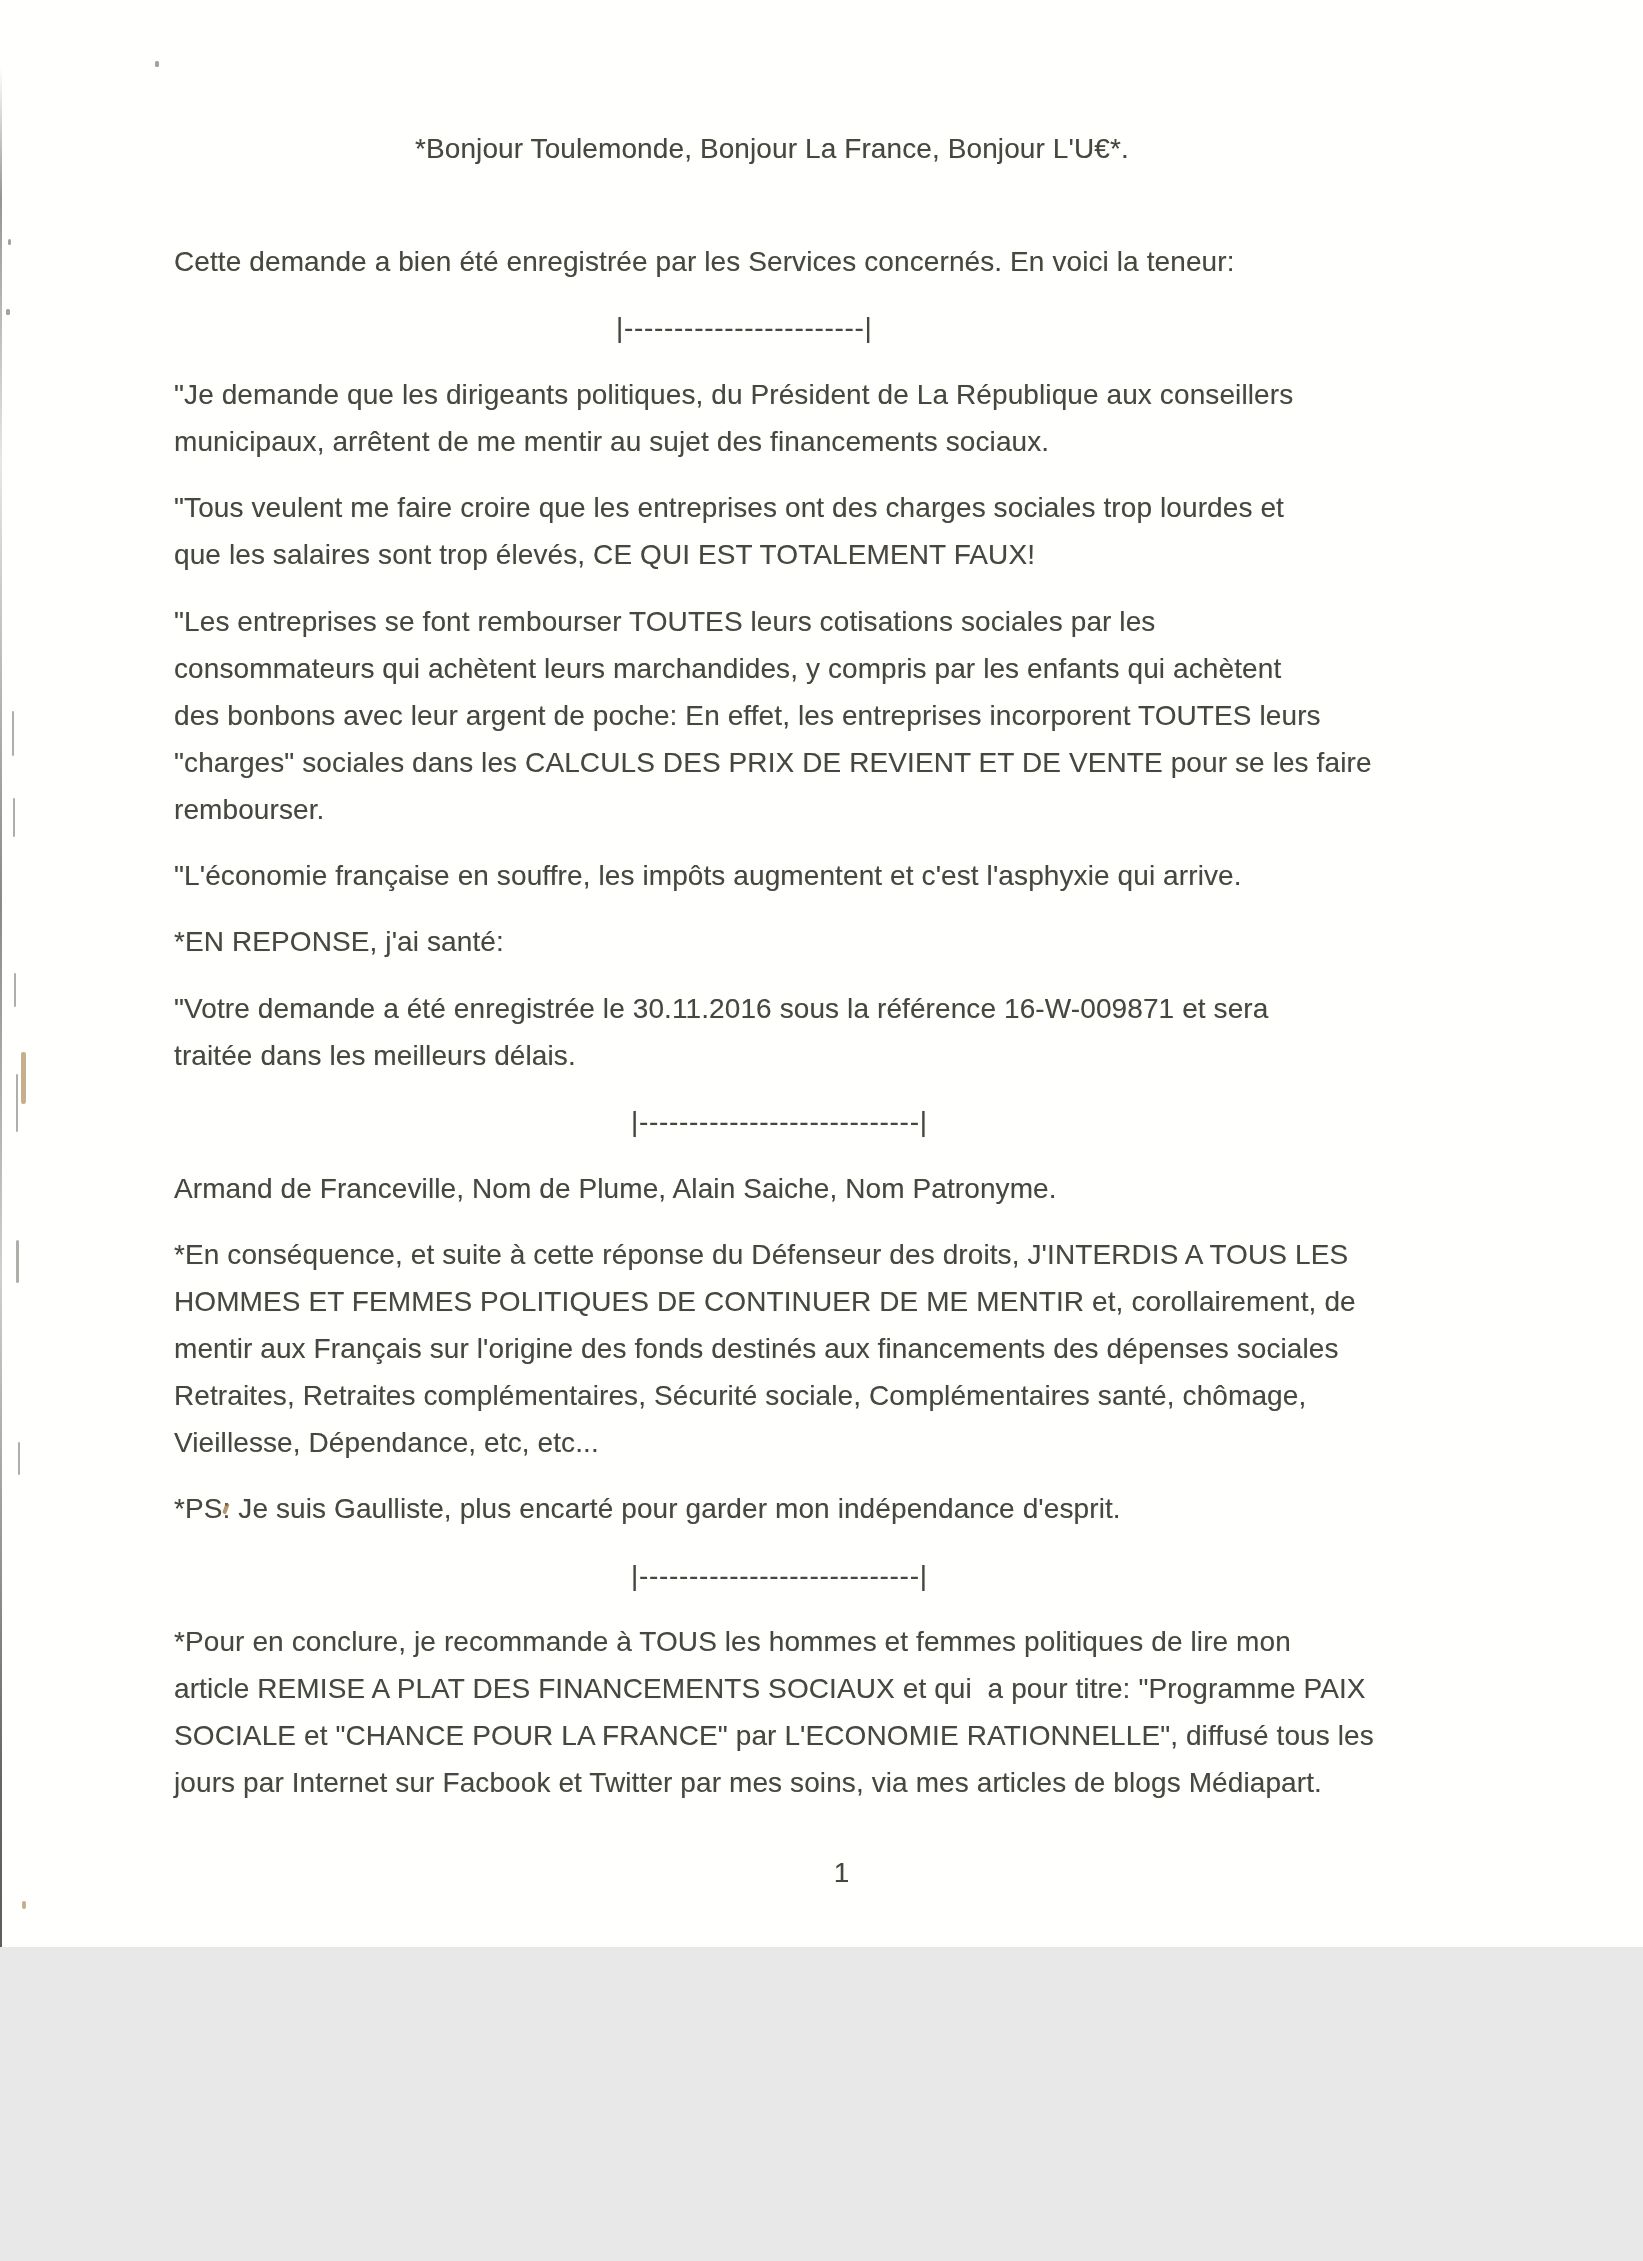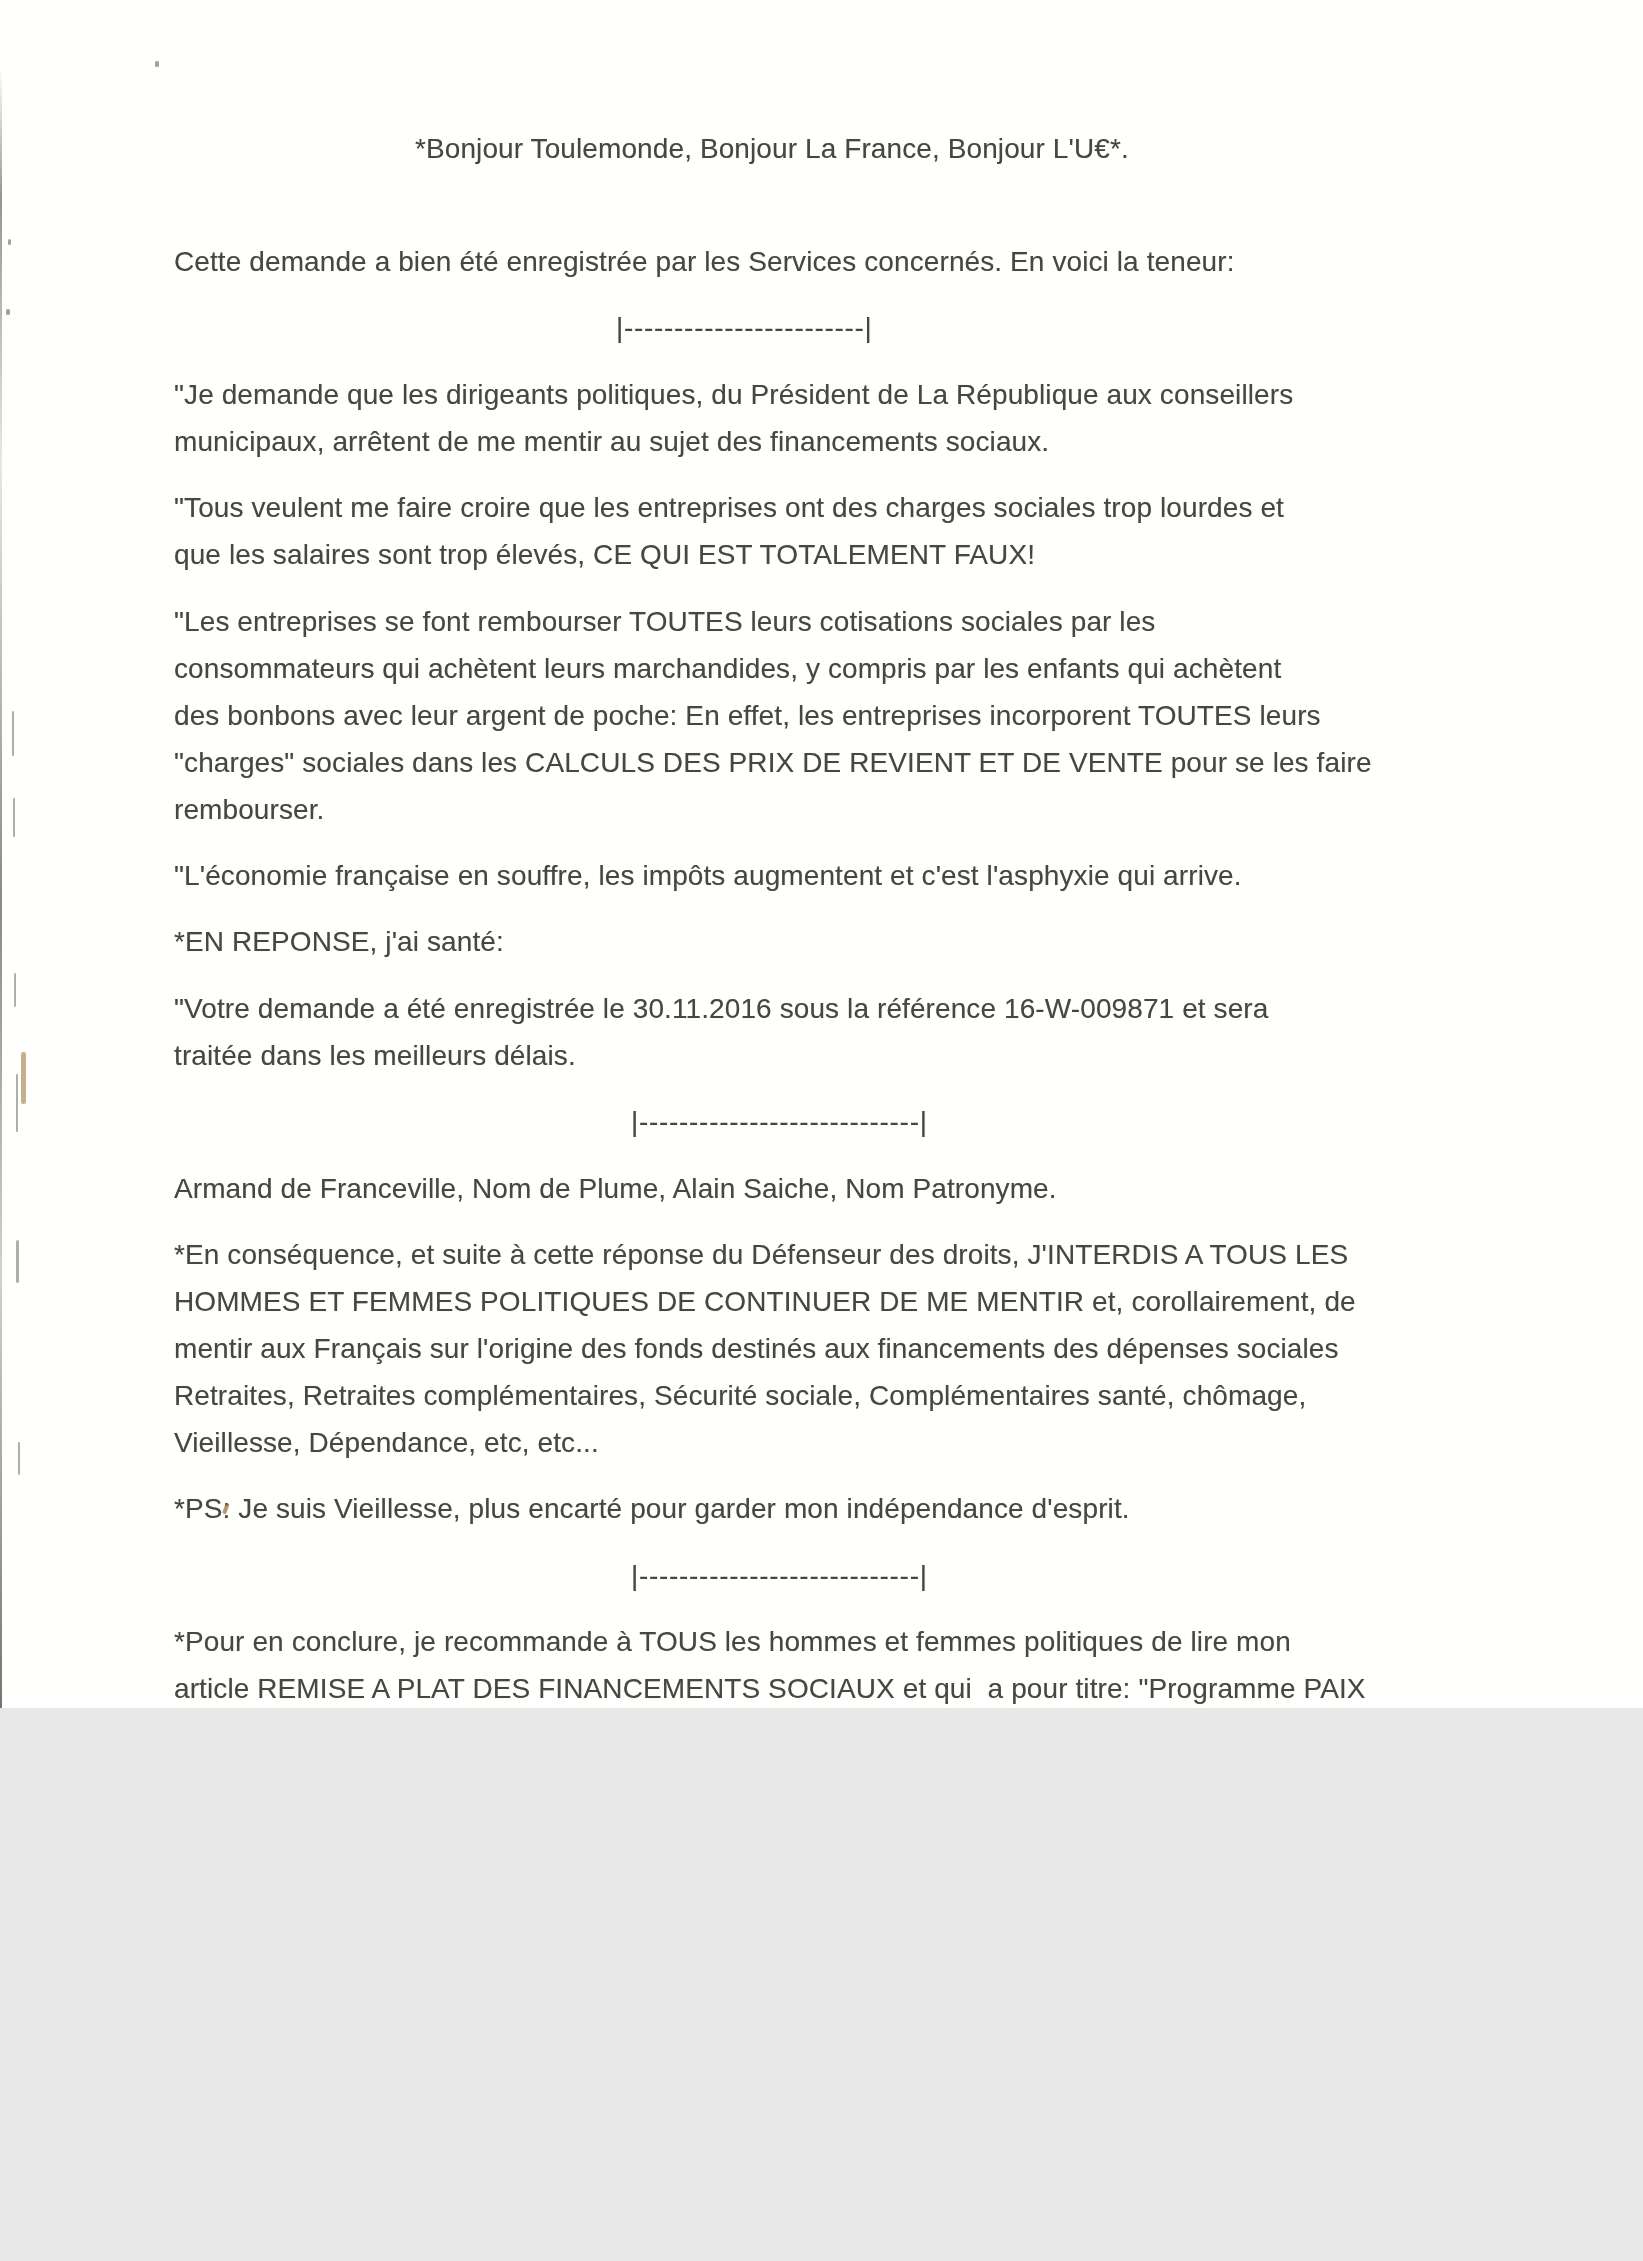--- a/index.html
+++ b/index.html
@@ -3,21 +3,21 @@
 <meta charset="utf-8">
 <style>
   html, body {
     margin: 0;
     padding: 0;
     background: #e8e8e8;
   }
   .page {
     position: relative;
     width: 1643px;
-    height: 1708px;
+    height: 1947px;
     background: #fffffe;
     overflow: hidden;
     font-family: "Liberation Sans", "DejaVu Sans", sans-serif;
     color: #47473f;
   }
   .content {
     position: absolute;
     top: 0;
     left: 0;
     width: 1643px;
@@ -146,21 +146,21 @@
     <p class="divider-line wide">|----------------------------|</p>
 
     <p class="para">Armand de Franceville, Nom de Plume, Alain Saiche, Nom Patronyme.</p>
 
     <p class="para">*En conséquence, et suite à cette réponse du Défenseur des droits, J'INTERDIS A TOUS LES
 HOMMES ET FEMMES POLITIQUES DE CONTINUER DE ME MENTIR et, corollairement, de
 mentir aux Français sur l'origine des fonds destinés aux financements des dépenses sociales
 Retraites, Retraites complémentaires, Sécurité sociale, Complémentaires santé, chômage,
 Vieillesse, Dépendance, etc, etc...</p>
 
-    <p class="para">*PS: Je suis Vieillesse, plus encarté pour garder mon indépendance d'esprit.</p>
+    <p class="para">*PS: Je suis Gaulliste, plus encarté pour garder mon indépendance d'esprit.</p>
 
     <p class="divider-line wide">|----------------------------|</p>
 
     <p class="para">*Pour en conclure, je recommande à TOUS les hommes et femmes politiques de lire mon
 article REMISE A PLAT DES FINANCEMENTS SOCIAUX et qui  a pour titre: "Programme PAIX
 SOCIALE et "CHANCE POUR LA FRANCE" par L'ECONOMIE RATIONNELLE", diffusé tous les
 jours par Internet sur Facbook et Twitter par mes soins, via mes articles de blogs Médiapart.</p>
 
     <div class="page-number">1</div>
 

